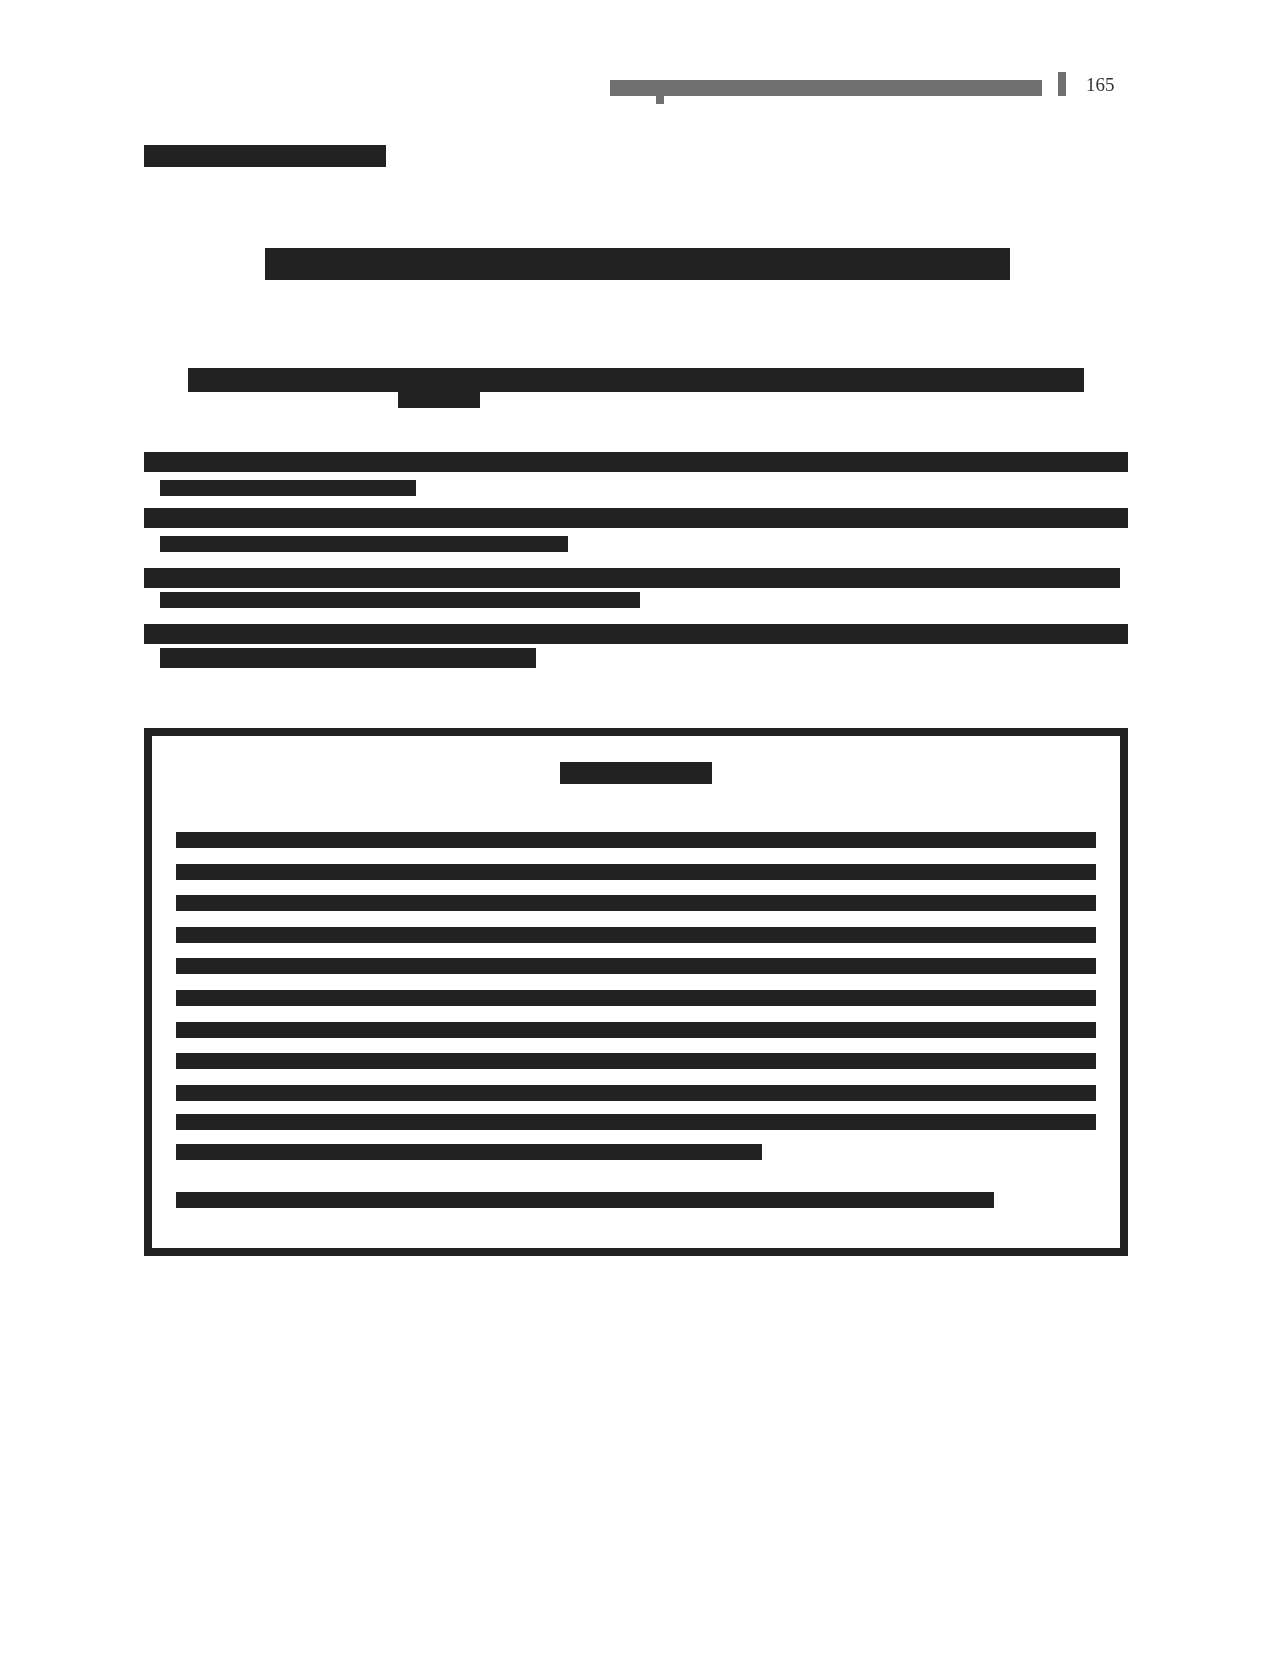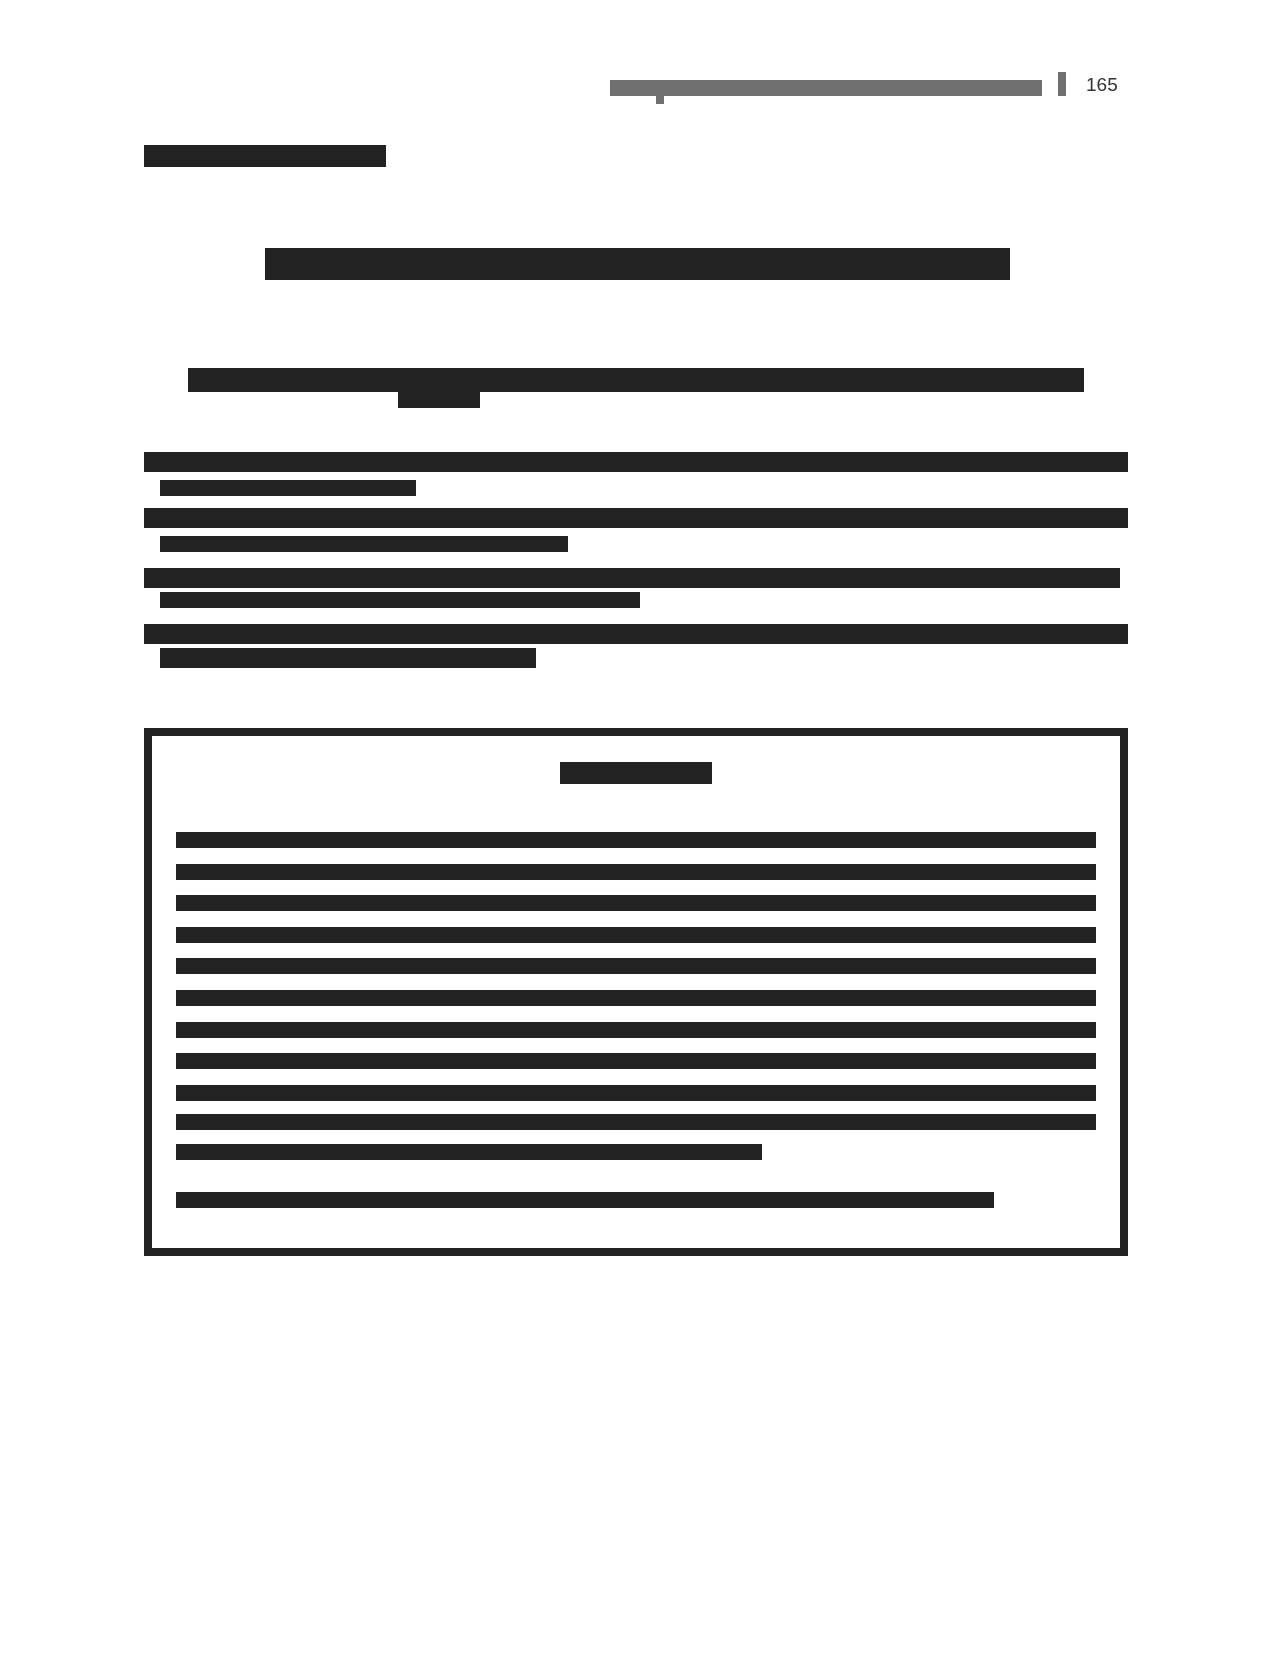--- a/index.html
+++ b/index.html
@@ -1,19 +1,19 @@
 <!DOCTYPE html>
 <html><head>
 <meta charset="utf-8">
 <style>
   html,body{margin:0;padding:0;background:#fff;}
   body{width:1270px;height:1654px;position:relative;overflow:hidden;font-family:"Liberation Sans",sans-serif;}
   .redact{position:absolute;background:#222;}
   .redact.gray{background:#707070;}
-  .pnum{position:absolute;left:1086px;top:74px;font-size:19px;color:#333;font-family:Liberation Sans, sans-serif;}
+  .pnum{position:absolute;left:1086px;top:74px;font-size:19px;color:#333;font-family:Liberation Serif, serif;}
   .bar{position:absolute;left:1058px;top:72px;width:8px;height:24px;background:#707070;}
   .box{position:absolute;left:144px;top:728px;width:968px;height:512px;border:8px solid #222;background:#fff;}
 </style>
 </head>
 <body>
 
 <div class="redact gray" style="left:610px;top:80px;width:432px;height:16px;"></div>
 <div class="redact gray" style="left:656px;top:96px;width:8px;height:8px;"></div>
 <div class="bar"></div>
 <div class="pnum">165</div>

